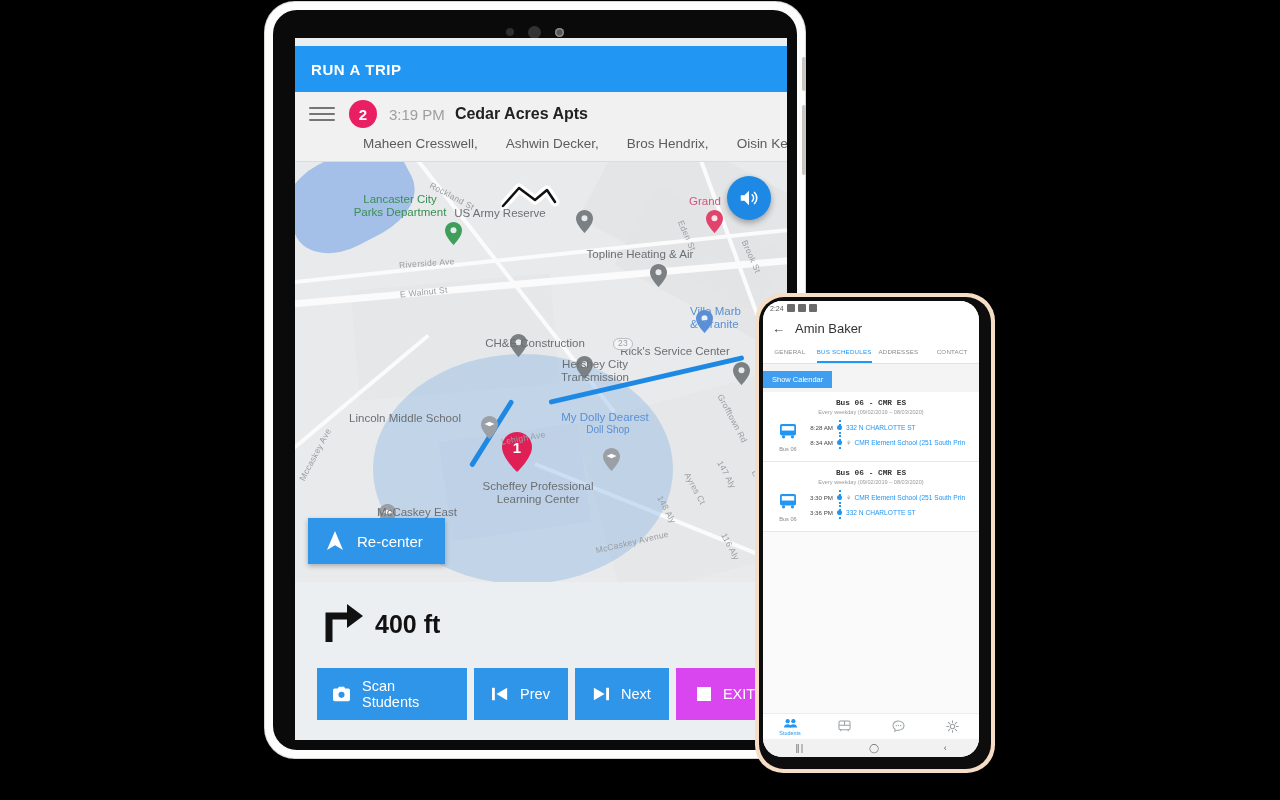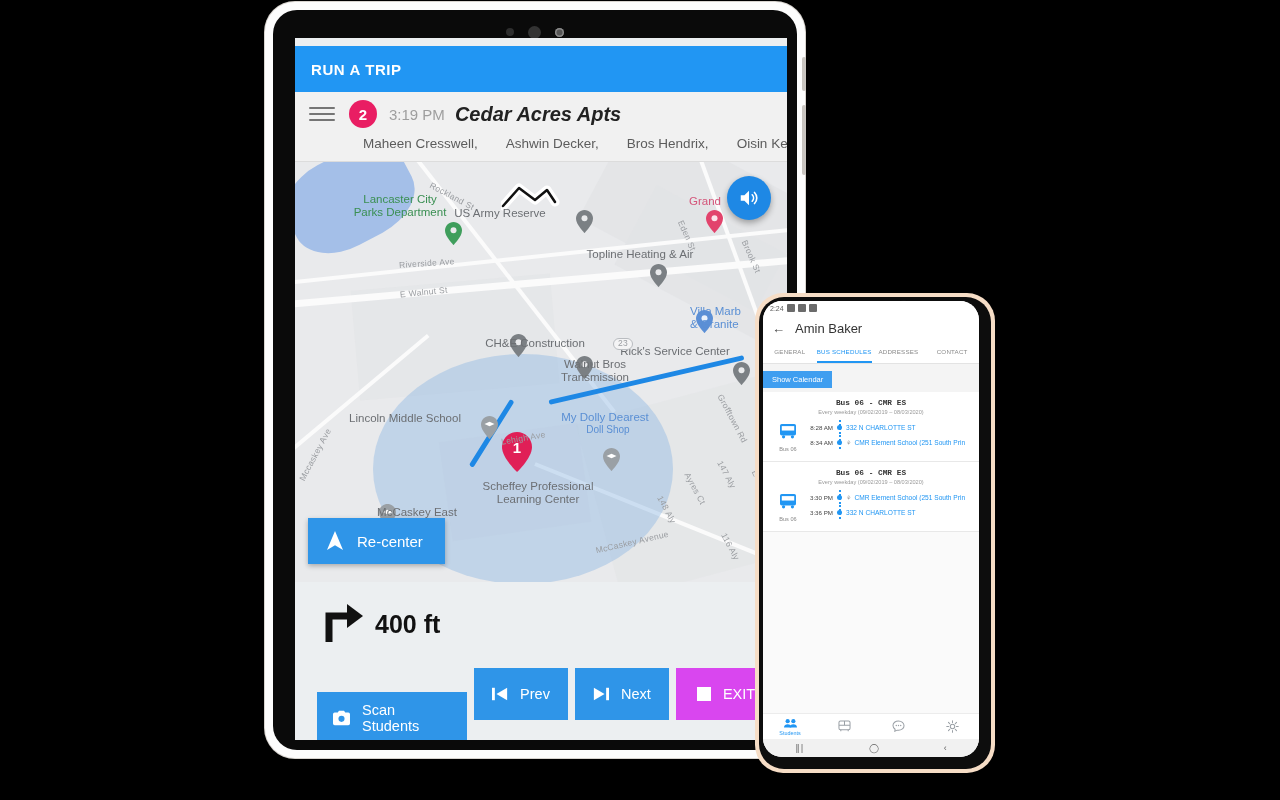--- a/index.html
+++ b/index.html
@@ -59,21 +59,21 @@
   .stop-row { display: flex; align-items: center; padding: 0 14px; }
   .hamburger { width: 26px; display: flex; flex-direction: column; gap: 4px; cursor: pointer; }
   .hamburger i { display: block; height: 2px; background: #757575; border-radius: 1px; }
   .stop-badge {
     width: 28px; height: 28px; border-radius: 50%; background: #e91e63;
     color: #fff; font-size: 15px; font-weight: bold;
     display: flex; align-items: center; justify-content: center;
     margin-left: 14px; flex: 0 0 auto;
   }
   .stop-time { color: #9e9e9e; font-size: 15px; margin-left: 12px; }
-  .stop-name { color: #222; font-size: 20px; font-weight: bold; margin-left: 10px; font-style: italic; }
+  .stop-name { color: #222; font-size: 16px; font-weight: bold; margin-left: 10px; }
   .riders {
     display: flex; gap: 28px; padding: 8px 0 0 68px; flex-wrap: nowrap;
     font-size: 13.5px; color: #5c5c5c; white-space: nowrap;
   }
 
   
   #map {
     position: relative; height: 420px; background: #e9eaec; overflow: hidden;
   }
   .map-river {
@@ -136,21 +136,21 @@
   .dir-dist { font-size: 25px; font-weight: bold; color: #111; line-height: 1.15; }
   .dir-toward { display: flex; align-items: baseline; gap: 8px; margin-top: 2px; }
   .dir-toward-lbl { color: #9e9e9e; font-size: 13px; }
   .dir-toward-road { font-size: 22px; font-weight: bold; color: #111; }
   .action-row { display: flex; gap: 7px; padding: 22px 22px 0 22px; }
   .act-btn {
     background: #2f95e8; color: #fff; height: 52px;
     display: flex; align-items: center; justify-content: center; gap: 12px;
     font-size: 14.5px; cursor: pointer; padding: 0 16px;
   }
-  .act-btn.wide { flex: 0 0 150px; margin-top: 24px; }
+  .act-btn.wide { flex: 0 0 150px; }
   .act-btn.mid  { flex: 0 0 94px; }
   .act-btn.exit { background: #d946ef; flex: 0 0 100px; }
 
   
   #phone {
     position: absolute; left: 755px; top: 293px;
     width: 240px; height: 480px;
     background: #f6ddc6;
     border-radius: 28px;
   }
@@ -384,21 +384,21 @@
 
         <div class="mlabel green" style="left:0;top:31px;width:210px;">Lancaster City
 Parks Department</div>
         <div class="mlabel" style="left:130px;top:45px;width:150px;">US Army Reserve</div>
         <div class="mlabel pinkl" style="left:380px;top:33px;width:60px;">Grand</div>
         <div class="mlabel" style="left:260px;top:86px;width:170px;">Topline Heating &amp; Air</div>
         <div class="mlabel blue" style="left:395px;top:143px;width:110px;text-align:left;">Villa Marb
 &amp; Granite</div>
         <div class="mlabel" style="left:160px;top:175px;width:160px;">CH&amp;E Construction</div>
         <div class="mlabel" style="left:300px;top:183px;width:160px;">Rick's Service Center</div>
-        <div class="mlabel" style="left:230px;top:196px;width:140px;">Walnut Bros
+        <div class="mlabel" style="left:230px;top:196px;width:140px;">Hershey City
 Transmission</div>
         <div class="mlabel" style="left:20px;top:250px;width:180px;">Lincoln Middle School</div>
         <div class="mlabel blue" style="left:240px;top:249px;width:140px;">My Dolly Dearest</div>
         <div class="mlabel blue" style="left:258px;top:262px;width:110px;font-size:10px;">Doll Shop</div>
         <div class="mlabel" style="left:148px;top:318px;width:190px;">Scheffey Professional
 Learning Center</div>
         <div class="mlabel" style="left:52px;top:344px;width:140px;">McCaskey East
 School</div>
 
         <div class="mlabel street" style="left:105px;top:126px;transform:rotate(-6deg);">E Walnut St</div>

